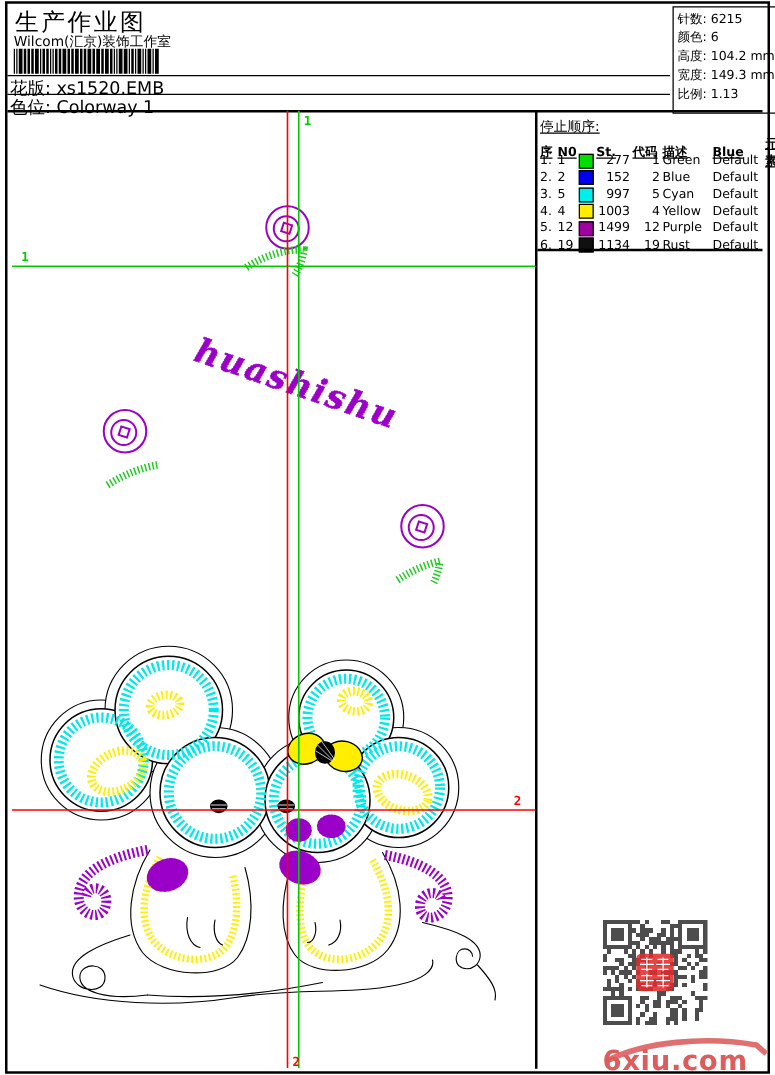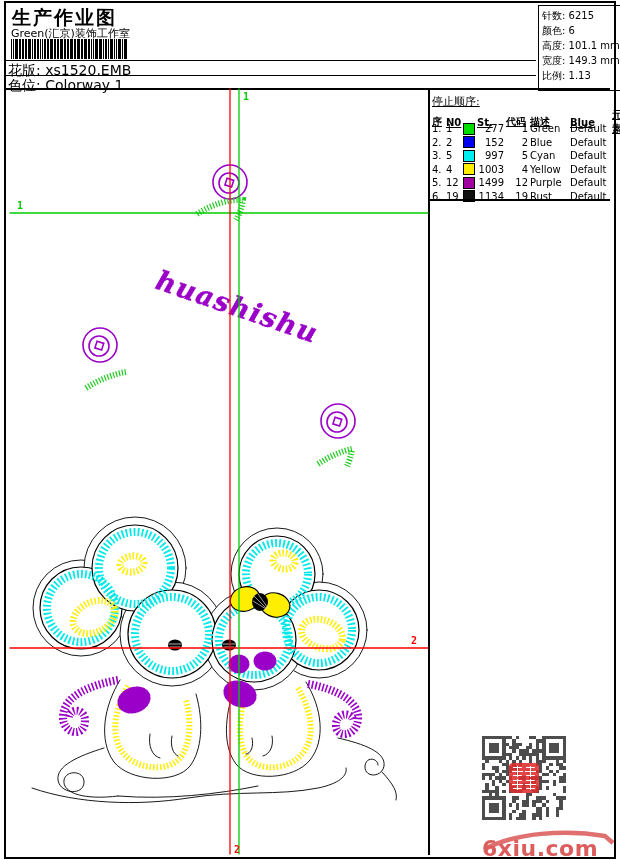--- a/index.html
+++ b/index.html
@@ -1,20 +1,20 @@
 <!DOCTYPE html>
 <html><head>
 <meta charset="utf-8">
 <style>
   html,body{margin:0;padding:0;background:#fff;width:620px;height:860px;overflow:hidden;
     font-family:"DejaVu Sans","Liberation Sans",sans-serif;color:#000;}
   .abs{position:absolute;}
   .page{position:absolute;left:4px;top:1px;width:608px;height:854px;border:2px solid #000;background:#fff;}
   
-  .title{left:6px;top:2px;font-size:19px;font-weight:bold;letter-spacing:2px;}
+  .title{left:6px;top:2px;font-size:19px;font-weight:normal;letter-spacing:2px;}
   .subtitle{left:5px;top:23px;font-size:11px;}
   .barcode{left:5px;top:36px;width:124px;height:20px;font-size:0;}
   .barcode i{display:inline-block;height:20px;background:#000;margin-right:1px;}
   .hline{background:#000;height:1px;}
   .vline{background:#000;width:2px;}
   .inforow{left:2px;font-size:14px;}
   .stats-box{left:532px;top:2px;width:76px;height:80px;border:1px solid #000;padding:2px 3px;
     font-size:10px;line-height:15px;white-space:nowrap;}
   
   .stop-title{left:426px;top:91px;font-size:11px;text-decoration:underline;}
@@ -39,32 +39,32 @@
   .wm{left:473px;top:822px;width:145px;height:36px;}
   svg text{font-family:"DejaVu Sans Mono","Liberation Mono",monospace;}
   .script-text{font-family:"DejaVu Serif","Liberation Serif",serif;font-style:italic;font-weight:bold;}
 </style>
 </head>
 <body>
 
 <div class="page">
 
   <div class="abs title">生产作业图</div>
-  <div class="abs subtitle">Green(汇京)装饰工作室</div>
+  <div class="abs subtitle">Wilcom(汇京)装饰工作室</div>
   <div class="abs barcode" id="barcode"><i style="width:1px"></i><i style="width:1px"></i><i style="width:3px"></i><i style="width:2px"></i><i style="width:2px"></i><i style="width:2px"></i><i style="width:3px"></i><i style="width:1px"></i><i style="width:2px"></i><i style="width:2px"></i><i style="width:1px"></i><i style="width:1px"></i><i style="width:2px"></i><i style="width:2px"></i><i style="width:3px"></i><i style="width:2px"></i><i style="width:2px"></i><i style="width:3px"></i><i style="width:2px"></i><i style="width:2px"></i><i style="width:3px"></i><i style="width:2px"></i><i style="width:3px"></i><i style="width:2px"></i><i style="width:3px"></i><i style="width:2px"></i><i style="width:1px"></i><i style="width:1px"></i><i style="width:3px"></i><i style="width:3px"></i><i style="width:1px"></i><i style="width:2px"></i><i style="width:1px"></i><i style="width:3px"></i><i style="width:1px"></i><i style="width:1px"></i><i style="width:3px"></i><i style="width:1px"></i><i style="width:3px"></i></div>
   <div class="abs hline" style="left:0;top:57px;width:530px;"></div>
   <div class="abs inforow" style="top:59px;" id="pattern-line">花版: xs1520.EMB</div>
   <div class="abs hline" style="left:0;top:72px;width:530px;"></div>
   <div class="abs inforow" style="top:74px;" id="colorway-line">色位: Colorway 1</div>
   <div class="abs hline" style="left:0;top:85px;width:604px;height:2px;"></div>
 
   <div class="abs stats-box" id="stats-list">
       <div>针数: 6215</div>
       <div>颜色: 6</div>
-      <div>高度: 101.1 mm</div>
+      <div>高度: 104.2 mm</div>
       <div>宽度: 149.3 mm</div>
       <div>比例: 1.13</div>
     </div>
 
   <div class="abs vline" style="left:422px;top:85px;height:767px;"></div>
   <div class="abs stop-title">停止顺序:</div>
   <div class="abs t-head t-grid">
     <span>序</span>
     <span>N0</span>
     <span></span>

